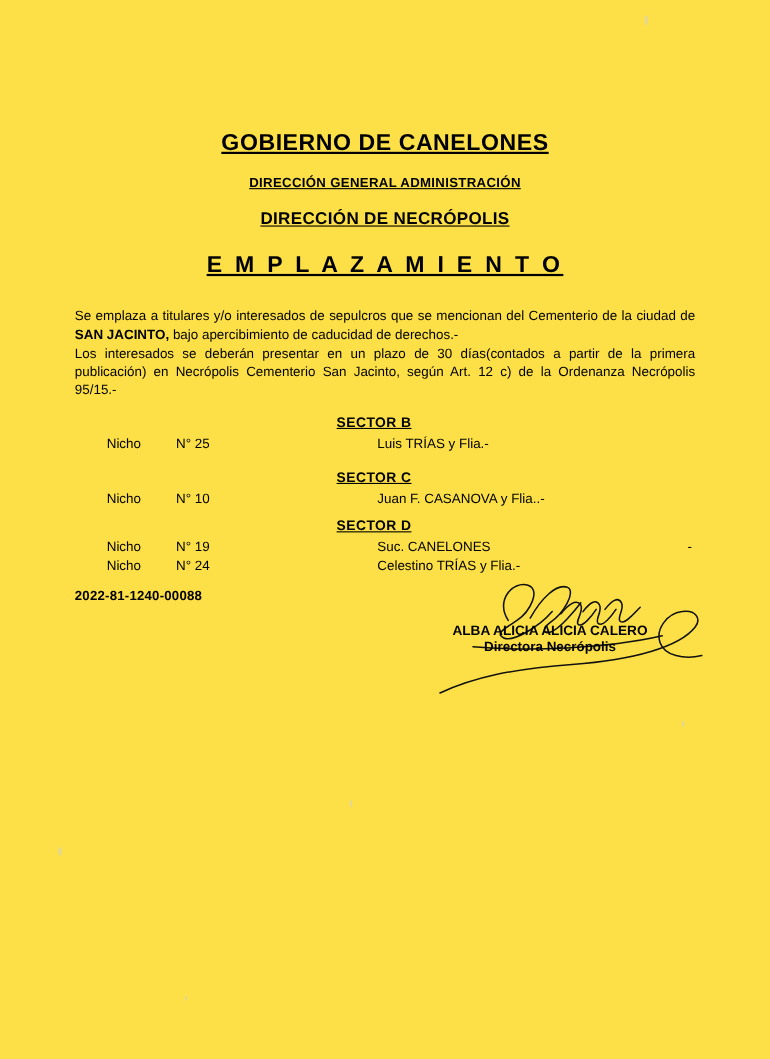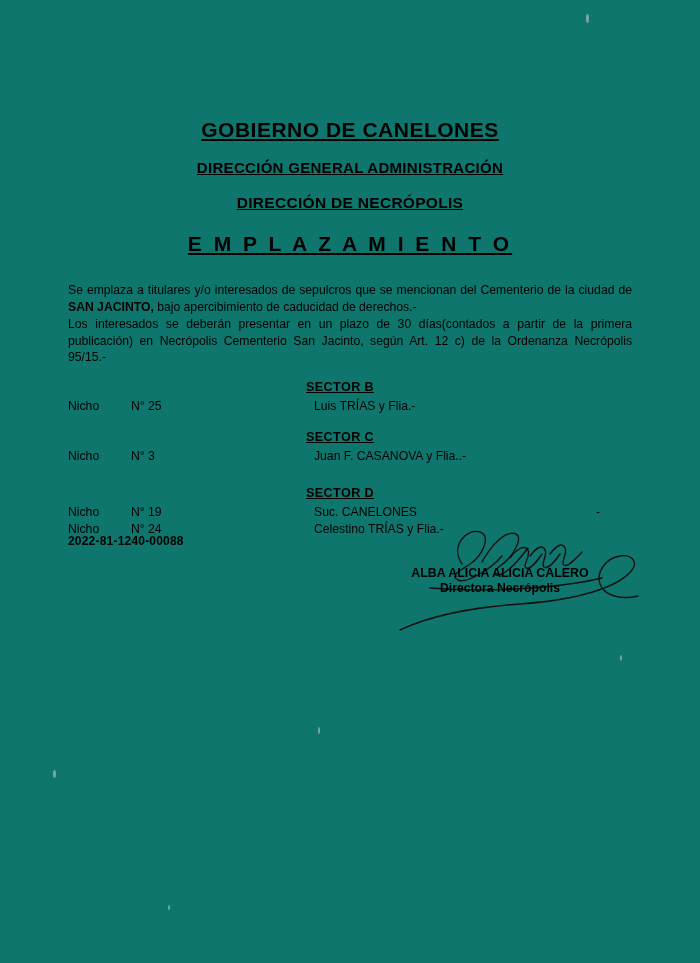--- a/index.html
+++ b/index.html
@@ -12,21 +12,21 @@
     background: #ffffff;
     font-family: "Liberation Sans", sans-serif;
     color: #000000;
     position: relative;
     overflow: hidden;
   }
   .page {
     position: relative;
     width: 700px;
     height: 963px;
-    background: #0f766e;
+    background: #fde047;
   }
   
   .speck {
     position: absolute;
     background: #cfcfcf;
     border-radius: 50%;
     opacity: .55;
   }
   .doc {
     position: absolute;
@@ -37,21 +37,21 @@
   .title-main {
     text-align: center;
     font-size: 21px;
     font-weight: bold;
     letter-spacing: 0.5px;
     text-decoration: underline;
     margin-top: 118px;
   }
   .title-sub1 {
     text-align: center;
-    font-size: 15px;
+    font-size: 12px;
     font-weight: bold;
     letter-spacing: 0.3px;
     text-decoration: underline;
     margin-top: 17px;
   }
   .title-sub2 {
     text-align: center;
     font-size: 15.5px;
     font-weight: bold;
     letter-spacing: 0.3px;
@@ -78,20 +78,21 @@
   .body-text b {
     font-weight: bold;
   }
   .sectors {
     margin: 14px 0 0 0;
     position: relative;
   }
   .sector-block {
     position: relative;
     margin-top: 10px;
+    padding-left: 29px;
   }
   .sector-head {
     position: absolute;
     left: 306px;
     top: 0;
     font-size: 12.6px;
     font-weight: bold;
     text-decoration: underline;
     letter-spacing: 0.4px;
   }
@@ -204,27 +205,27 @@
             <span class="nicho-name">Luis TRÍAS y Flia.-</span>
           </div>
         </div>
       </div>
 
       <div class="sector-block" style="margin-top:14px;">
         <div class="sector-head">SECTOR  C</div>
         <div class="nicho-rows">
           <div class="nicho-row">
             <span class="nicho-label">Nicho</span>
-            <span class="nicho-num">N°  3</span>
+            <span class="nicho-num">N°  10</span>
             <span class="nicho-name">Juan F. CASANOVA y Flia..-</span>
           </div>
         </div>
       </div>
 
-      <div class="sector-block" style="margin-top:20px;">
+      <div class="sector-block" style="margin-top:8px;">
         <div class="sector-head" style="left:306px;">SECTOR  D</div>
         <div class="nicho-rows">
           <div class="nicho-row">
             <span class="nicho-label">Nicho</span>
             <span class="nicho-num">N°  19</span>
             <span class="nicho-name">Suc. CANELONES</span>
             <span class="dash-mark">-</span>
           </div>
           <div class="nicho-row">
             <span class="nicho-label">Nicho</span>

